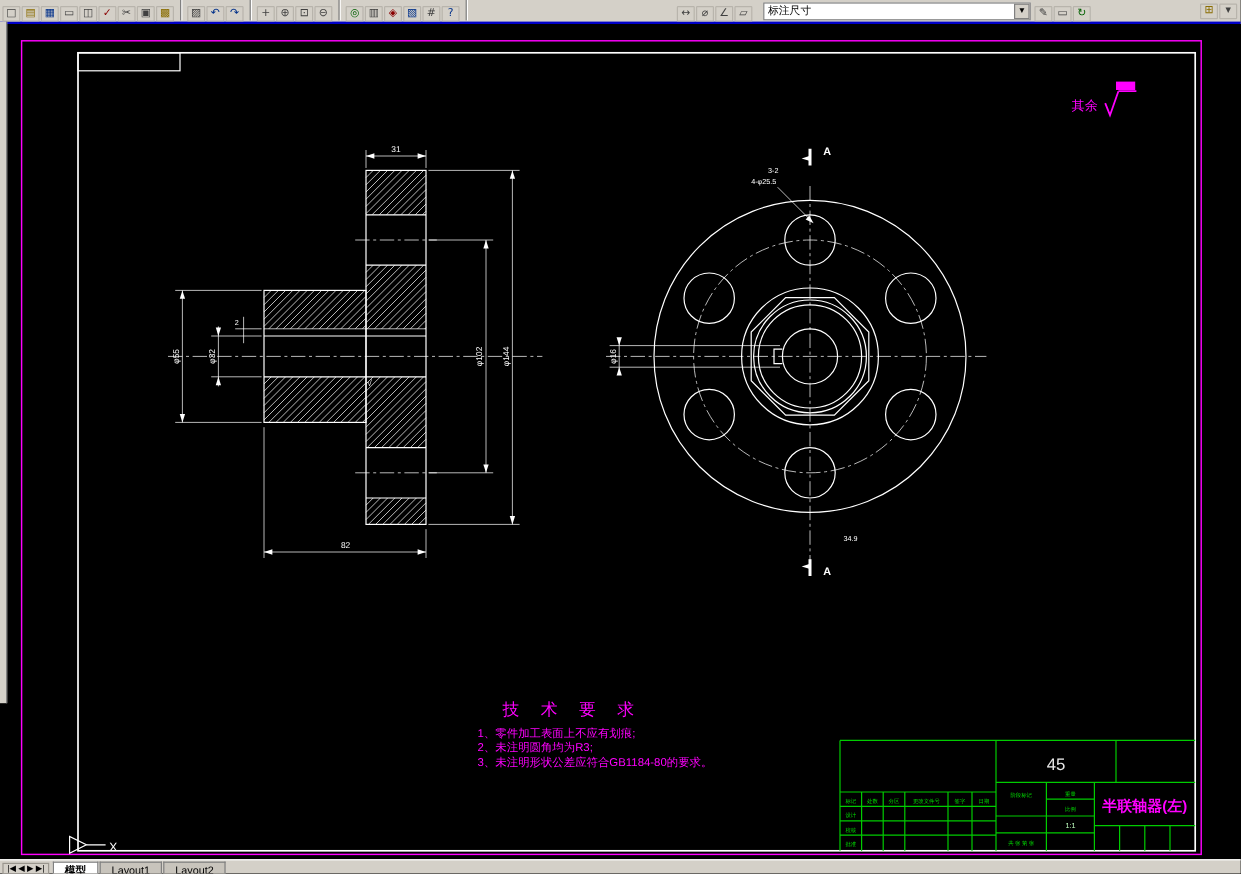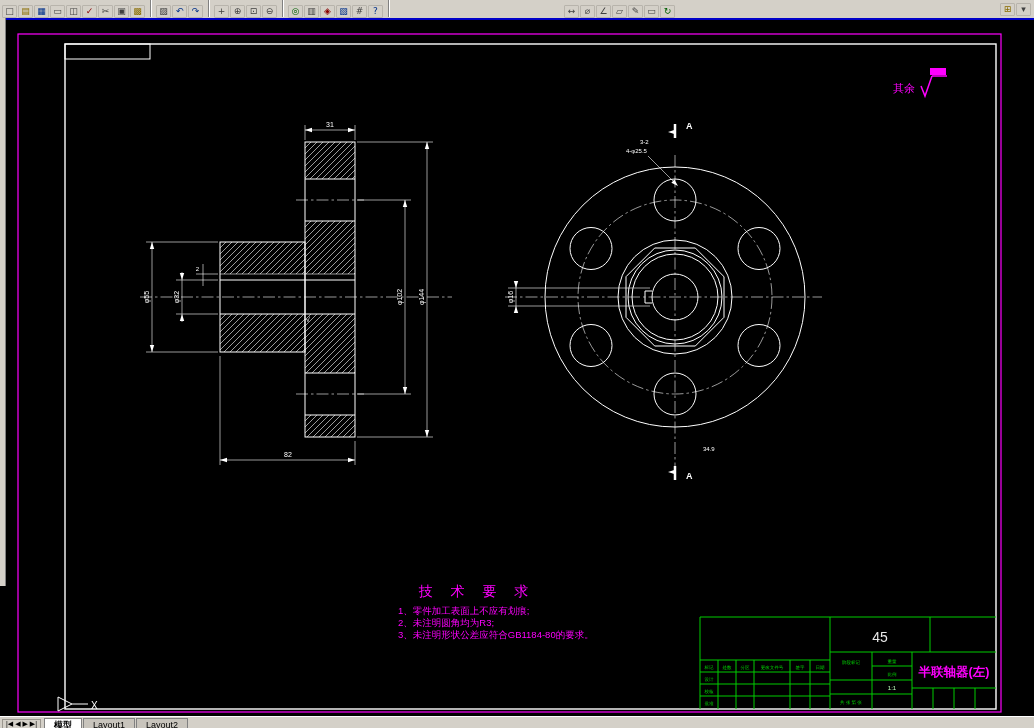--- a/index.html
+++ b/index.html
@@ -71,20 +71,24 @@
         <button class="tb-btn" style="color: rgb(138, 0, 0);">◈</button>
         <button class="tb-btn" style="color: rgb(0, 48, 138);">▧</button>
         <button class="tb-btn" style="color: rgb(64, 64, 64);">#</button>
         <button class="tb-btn" style="color: rgb(0, 48, 138);">?</button>
       </span><span class="tb-sep"></span><span class="tb-group" style="margin-left: 170px;">
         <button class="tb-btn" style="color: rgb(64, 64, 64);">↔</button>
         <button class="tb-btn" style="color: rgb(64, 64, 64);">⌀</button>
         <button class="tb-btn" style="color: rgb(64, 64, 64);">∠</button>
         <button class="tb-btn" style="color: rgb(64, 64, 64);">▱</button>
       </span></span>
+  <span class="tb-combo">
+    <span>标注尺寸</span>
+    <span class="arrow">▼</span>
+  </span>
   <span id="tb-right"><button class="tb-btn" style="color: rgb(64, 64, 64);">✎</button><button class="tb-btn" style="color: rgb(64, 64, 64);">▭</button><button class="tb-btn" style="color: rgb(0, 96, 0);">↻</button></span>
   <span id="tb-far">
       <button class="tb-btn" style="color: rgb(138, 109, 0);">⊞</button>
       <button class="tb-btn" style="color: rgb(64, 64, 64);">▾</button>
     </span>
 </div>
 
 <div id="left-strip"></div>
 
 <svg id="canvas" width="1034" height="696" viewBox="0 0 1034 696">

